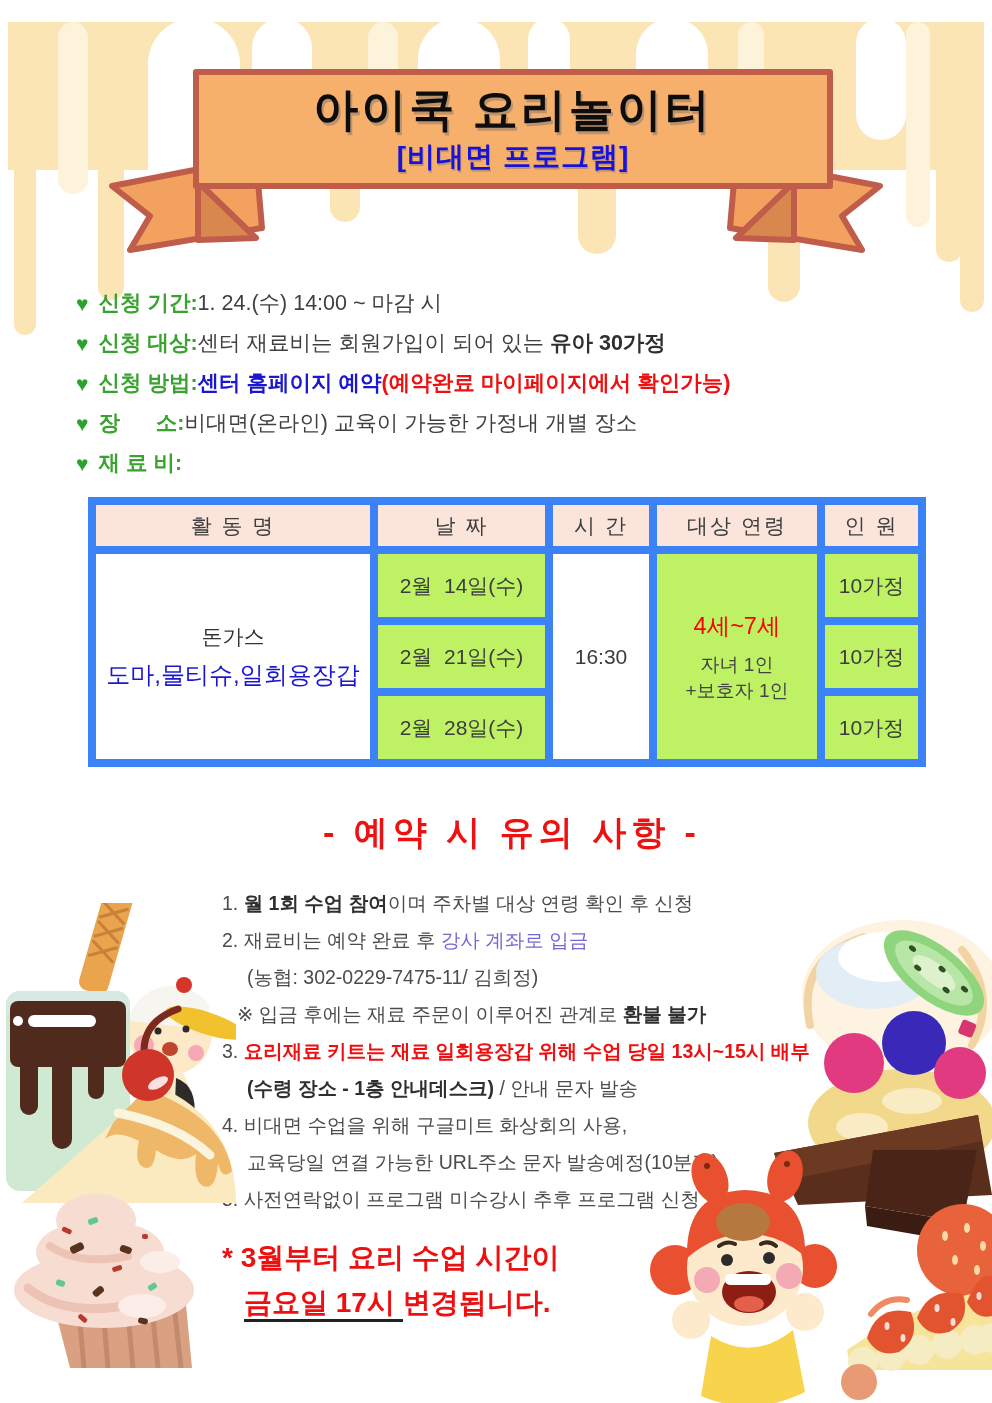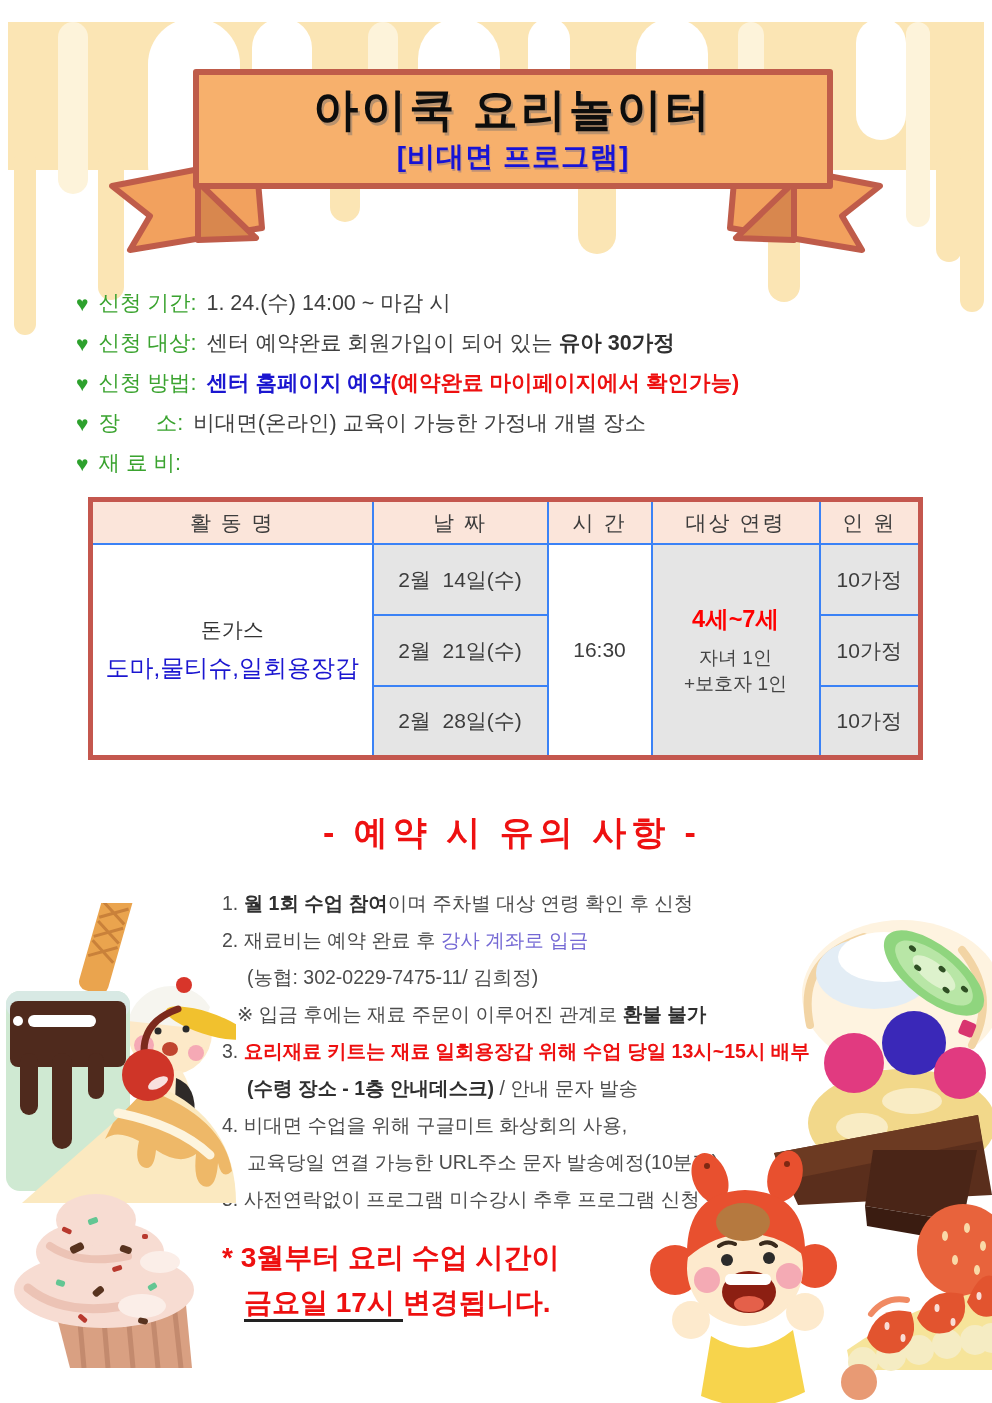--- a/index.html
+++ b/index.html
@@ -14,41 +14,41 @@
     text-shadow:2px 3px 0 rgba(110,110,110,.45);}
   .banner-subtitle{position:absolute;left:196px;top:138px;width:634px;text-align:center;
     font-size:28px;font-weight:bold;color:#1713d6;letter-spacing:1px;
     text-shadow:1px 2px 0 rgba(90,90,140,.35);}
 
   
   .info-list{position:absolute;left:76px;top:291px;width:880px;}
   .info-row{display:flex;align-items:baseline;margin-bottom:16px;font-size:21.5px;line-height:23px;}
   .info-row.last{margin-top:4px;}
   .heart{color:#2da12d;font-size:21px;margin-right:10px;transform:translateY(1px);}
-  .info-label{color:#3aa32f;font-weight:normal;white-space:pre;margin-right:10px;}
+  .info-label{color:#3aa32f;font-weight:bold;white-space:pre;}
   .info-value{color:#3f3f3f;white-space:pre-wrap;}
 
   .seg-bold{font-weight:bold;color:#2f2f2f;}
   .seg-blue{color:#1b16d0;}
   .seg-red{color:#ee1010;}
   .seg-violet{color:#7468d4;}
   .seg-underline{border-bottom:3px solid #222;padding-bottom:1px;}
 
   
   .schedule{position:absolute;left:88px;top:497px;border-collapse:collapse;table-layout:fixed;}
-  .schedule td{border:2px solid #3b82f6;text-align:center;vertical-align:middle;
+  .schedule td{border:8px solid #3b82f6;text-align:center;vertical-align:middle;
     font-size:21px;color:#3c3c3c;padding:0;}
   .schedule{border:5px solid #c4574e;}
   .schedule .hdr{background:#fbe5da;height:41px;letter-spacing:2px;}
-  .schedule .yel{background:#e5e5e5;}
+  .schedule .yel{background:#bef264;}
   .schedule .body-row{height:71px;}
   .cell-date{white-space:pre;}
   .activity-name{color:#333;margin-bottom:8px;}
   .activity-mat{color:#1b16d0;font-size:24px;}
-  .age-range{color:#ff0000;font-weight:bold;font-size:23.5px;margin-bottom:10px;}
+  .age-range{color:#ff0000;font-weight:normal;font-size:23.5px;margin-bottom:10px;}
   .age-sub{font-size:19px;line-height:26px;color:#444;}
 
   
   .notice-title{position:absolute;left:16px;top:810px;width:100%;text-align:center;
     font-size:34px;font-weight:bold;color:#ee1111;letter-spacing:5px;}
   .notice-list{position:absolute;left:222px;top:893px;width:640px;font-size:19.5px;
     color:#4c4c4c;}
   .n-item{margin-bottom:16px;line-height:21px;white-space:pre-wrap;}
   .ind-15{padding-left:15px;}
   .ind-25{padding-left:25px;}
@@ -106,21 +106,21 @@
 
   <div class="info-list">
     <div class="info-row">
       <span class="heart">♥</span>
       <span class="info-label">신청 기간:</span>
       <span class="info-value"><span>1. 24.(수) 14:00 ~ 마감 시</span></span>
     </div>
     <div class="info-row">
       <span class="heart">♥</span>
       <span class="info-label">신청 대상:</span>
-      <span class="info-value"><span>센터 예약완료 회원가입이 되어 있는 </span><span class="seg-bold">유아 30가정</span></span>
+      <span class="info-value"><span>센터 재료비는 회원가입이 되어 있는 </span><span class="seg-bold">유아 30가정</span></span>
     </div>
     <div class="info-row">
       <span class="heart">♥</span>
       <span class="info-label">신청 방법:</span>
       <span class="info-value"><span class="seg-blue seg-bold">센터 홈페이지 예약</span><span class="seg-red seg-bold">(예약완료 마이페이지에서 확인가능)</span></span>
     </div>
     <div class="info-row">
       <span class="heart">♥</span>
       <span class="info-label">장      소:</span>
       <span class="info-value"><span>비대면(온라인) 교육이 가능한 가정내 개별 장소</span></span>

